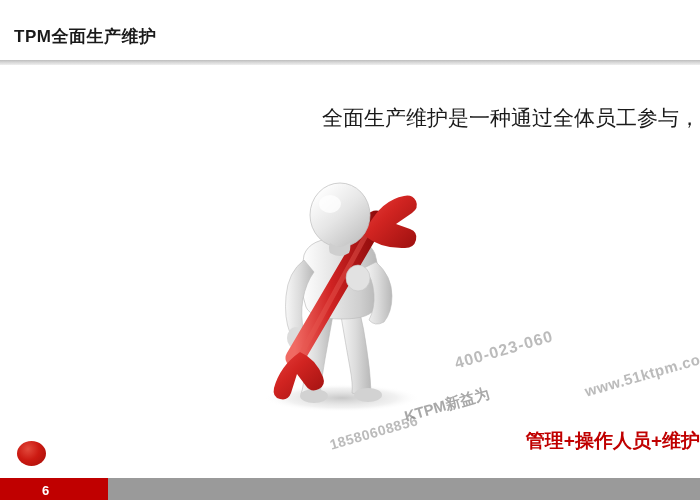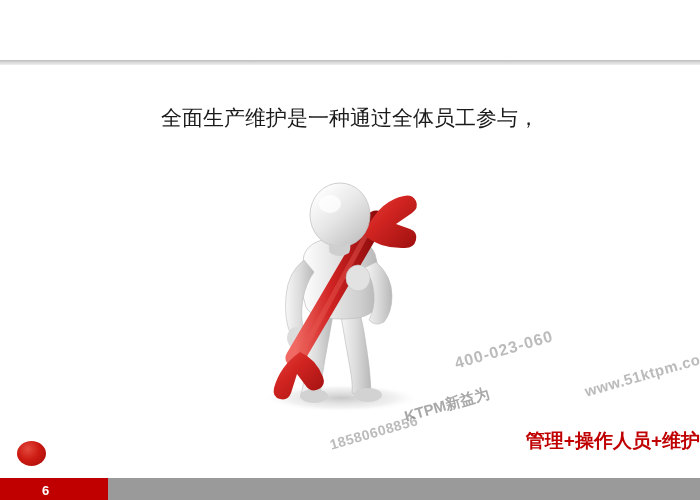--- a/index.html
+++ b/index.html
@@ -38,21 +38,21 @@
     width: 700px;
     height: 5px;
     background: linear-gradient(to bottom, #bdbdbd 0%, #d6d6d6 45%, #efefef 100%);
   }
   
   .headline {
     position: absolute;
     left: 0;
     top: 102px;
     width: 700px;
-    text-align: center;
+    text-align: right;
     font-size: 21px;
     line-height: 32px;
     color: #1a1a1a;
     font-weight: normal;
   }
   .headline div {
     white-space: nowrap;
   }
   
   .figure {
@@ -153,20 +153,21 @@
     transform: rotate(-16deg);
     transform-origin: left center;
     color: rgba(120,120,120,0.5);
   }
 </style>
 </head>
 <body>
 
 <div class="slide">
 
+  <div class="slide-title">TPM全面生产维护</div>
   <div class="title-rule"></div>
 
   <div class="headline">
     <div>全面生产维护是一种通过全体员工参与，</div>
   </div>
 
   <div class="figure">
     <svg class="fig-svg" width="300" height="260" viewBox="0 0 300 260" xmlns="http://www.w3.org/2000/svg">
       <defs>
         <linearGradient id="gBody" x1="0" y1="0" x2="1" y2="0">

